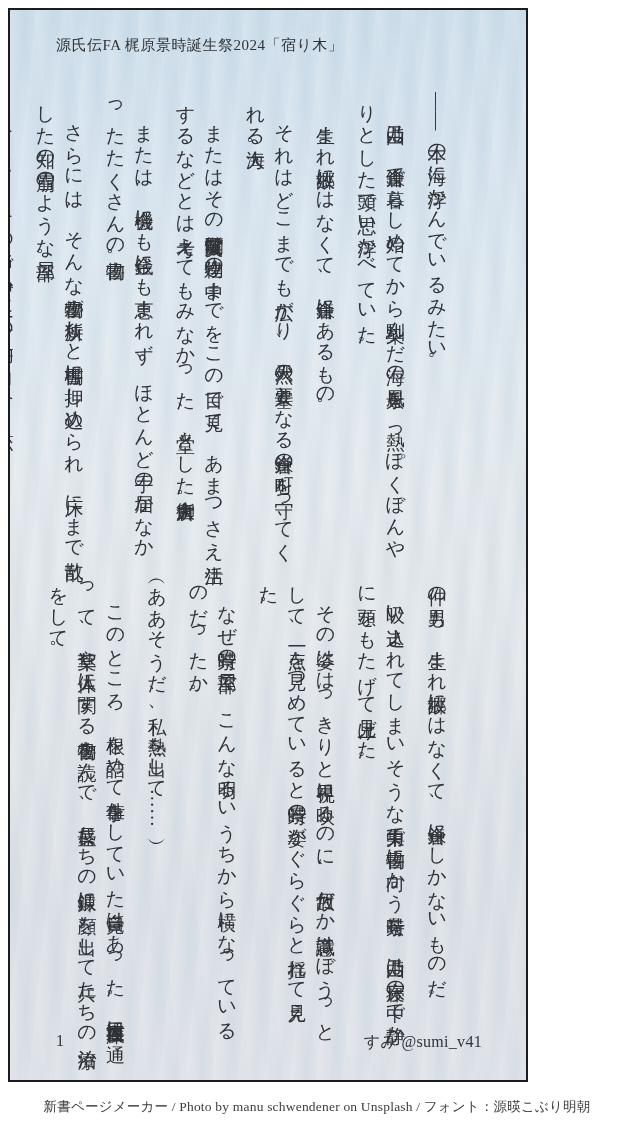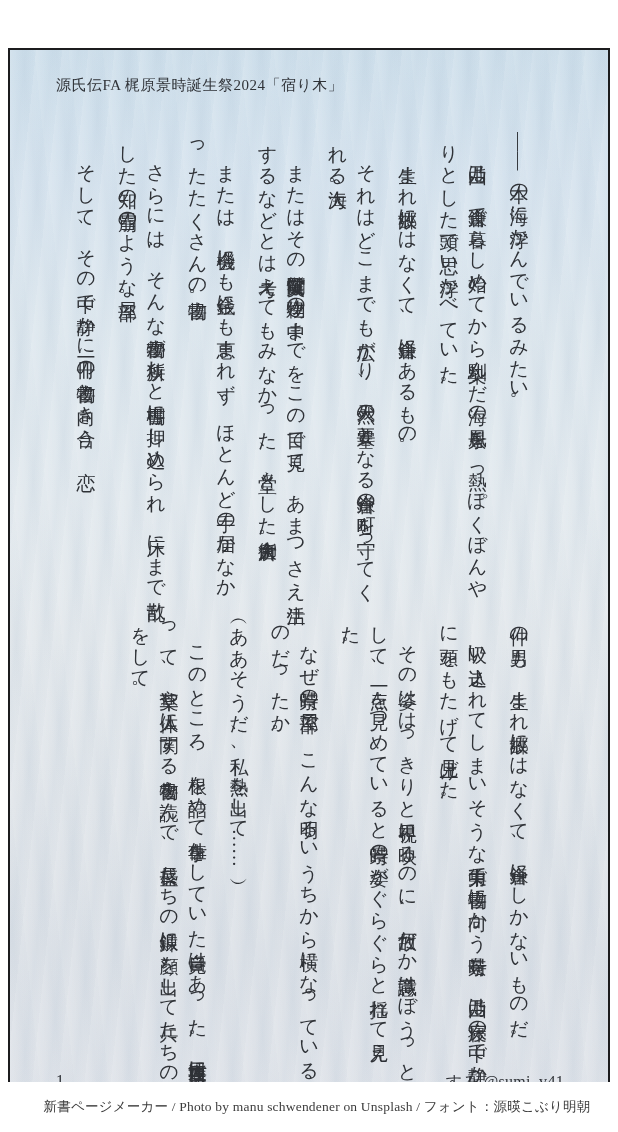--- a/index.html
+++ b/index.html
@@ -14,36 +14,35 @@
     position: relative;
     width: 618px;
     height: 1132px;
     overflow: hidden;
   }
   
   .sheet {
     position: absolute;
     left: 8px;
     top: 8px;
-    width: 602px;
+    width: 520px;
     height: 1074px;
     box-sizing: border-box;
     border: 2px solid #1c1c1e;
     background:
       repeating-linear-gradient(96deg,
         rgba(255,255,255,0.10) 0px, rgba(255,255,255,0.00) 9px,
         rgba(150,175,198,0.07) 16px, rgba(255,255,255,0.00) 26px),
       repeating-linear-gradient(84deg,
         rgba(255,255,255,0.07) 0px, rgba(255,255,255,0.00) 14px,
         rgba(140,165,190,0.05) 22px, rgba(255,255,255,0.00) 34px),
       linear-gradient(180deg,
         #cedfeb 0%, #d6e3ee 12%, #dde7ee 26%, #e2e9ee 42%,
         #e3e8ec 55%, #dfe4e9 70%, #dce1e7 84%, #dfe3e9 100%);
     overflow: hidden;
-    margin-top: 40px;
   }
   .header-title {
     position: absolute;
     left: 46px;
     top: 26px;
     font-size: 15px;
     letter-spacing: 0.5px;
     color: #2f3237;
     white-space: nowrap;
   }

